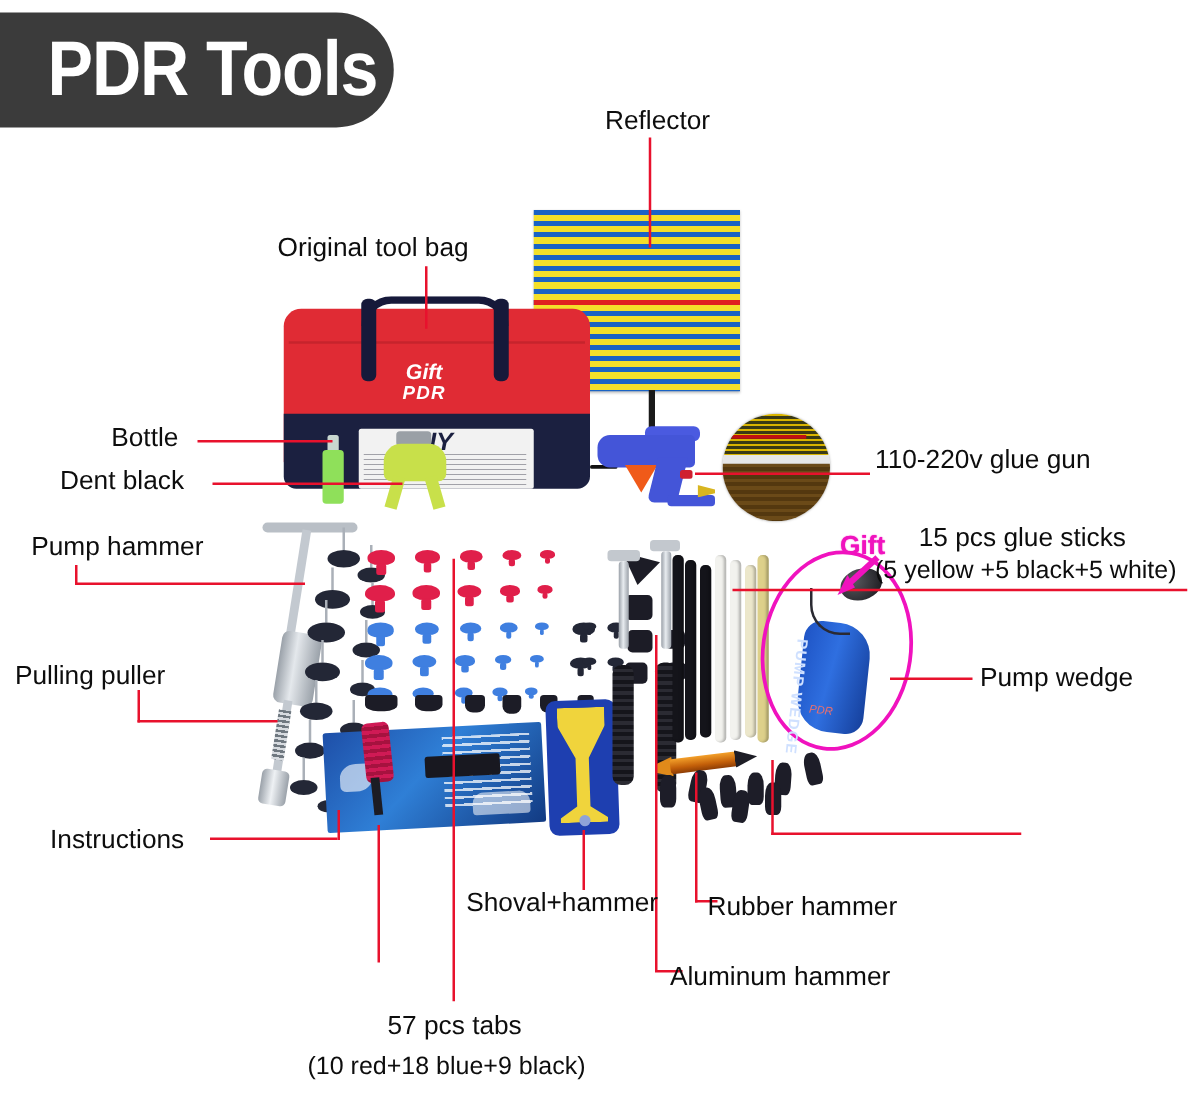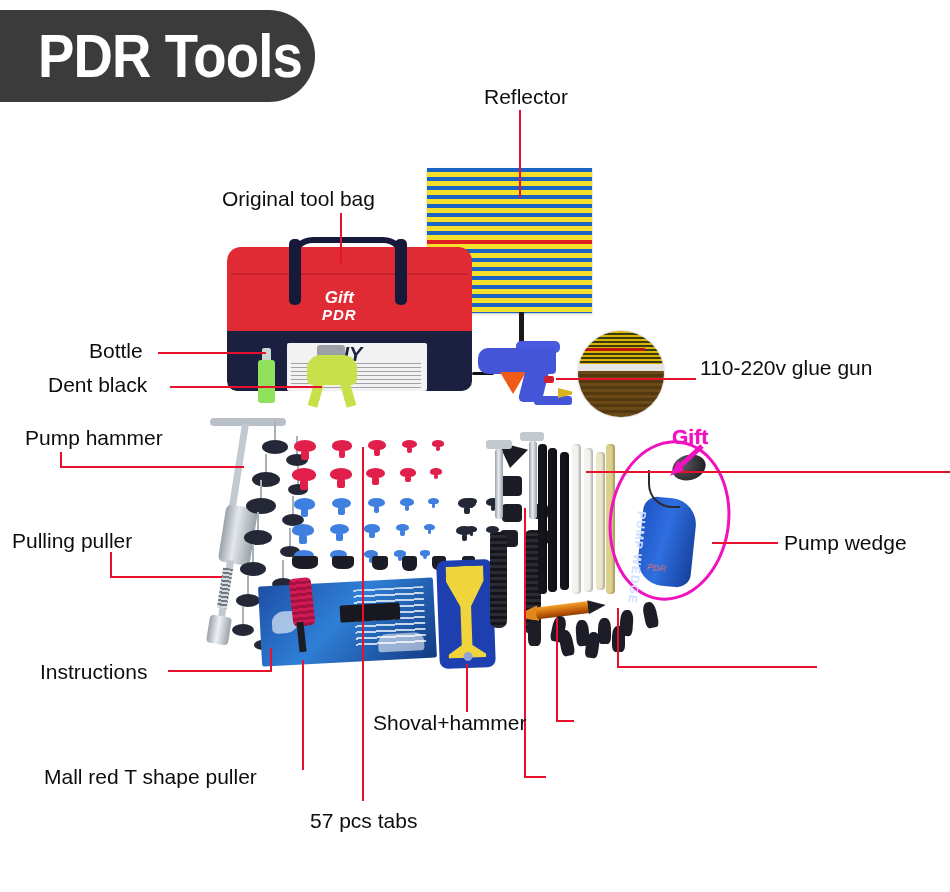--- a/index.html
+++ b/index.html
@@ -553,24 +553,28 @@
 
   <div class="ln lnh" style="left:712px;top:542px;width:66px;"></div>
 
   <div class="lbl" style="left:484px;top:84px;">Reflector</div>
   <div class="lbl" style="left:222px;top:186px;">Original tool bag</div>
   <div class="lbl" style="left:89px;top:338px;">Bottle</div>
   <div class="lbl" style="left:48px;top:372px;">Dent black</div>
   <div class="lbl" style="left:25px;top:425px;">Pump hammer</div>
   <div class="lbl" style="left:12px;top:528px;">Pulling puller</div>
   <div class="lbl" style="left:40px;top:659px;">Instructions</div>
-  <div class="lbl" style="left:44px;top:764px;">Mall red T shape puller</div>
   <div class="lbl" style="left:310px;top:808px;">57 pcs tabs</div>
+  <div class="lbl sub" style="left:246px;top:841px;">(10 red+18 blue+9 black)</div>
   <div class="lbl" style="left:373px;top:710px;">Shoval+hammer</div>
+  <div class="lbl" style="left:536px;top:769px;">Aluminum hammer</div>
+  <div class="lbl" style="left:566px;top:713px;">Rubber hammer</div>
   <div class="lbl" style="left:700px;top:355px;">110-220v glue gun</div>
+  <div class="lbl" style="left:735px;top:418px;">15 pcs glue sticks</div>
+  <div class="lbl sub" style="left:700px;top:444px;">(5 yellow +5 black+5 white)</div>
   <div class="lbl gift" style="left:672px;top:424px;">Gift</div>
   <svg style="position:absolute;left:668px;top:444px;width:40px;height:34px;">
     <line x1="34" y1="2" x2="10" y2="24" stroke="#f012be" stroke-width="5"></line>
     <polygon points="2,32 16,26 10,16" fill="#f012be"></polygon>
   </svg>
   <div class="lbl" style="left:784px;top:530px;">Pump wedge</div>
 
 </div>
 
 </body></html>

